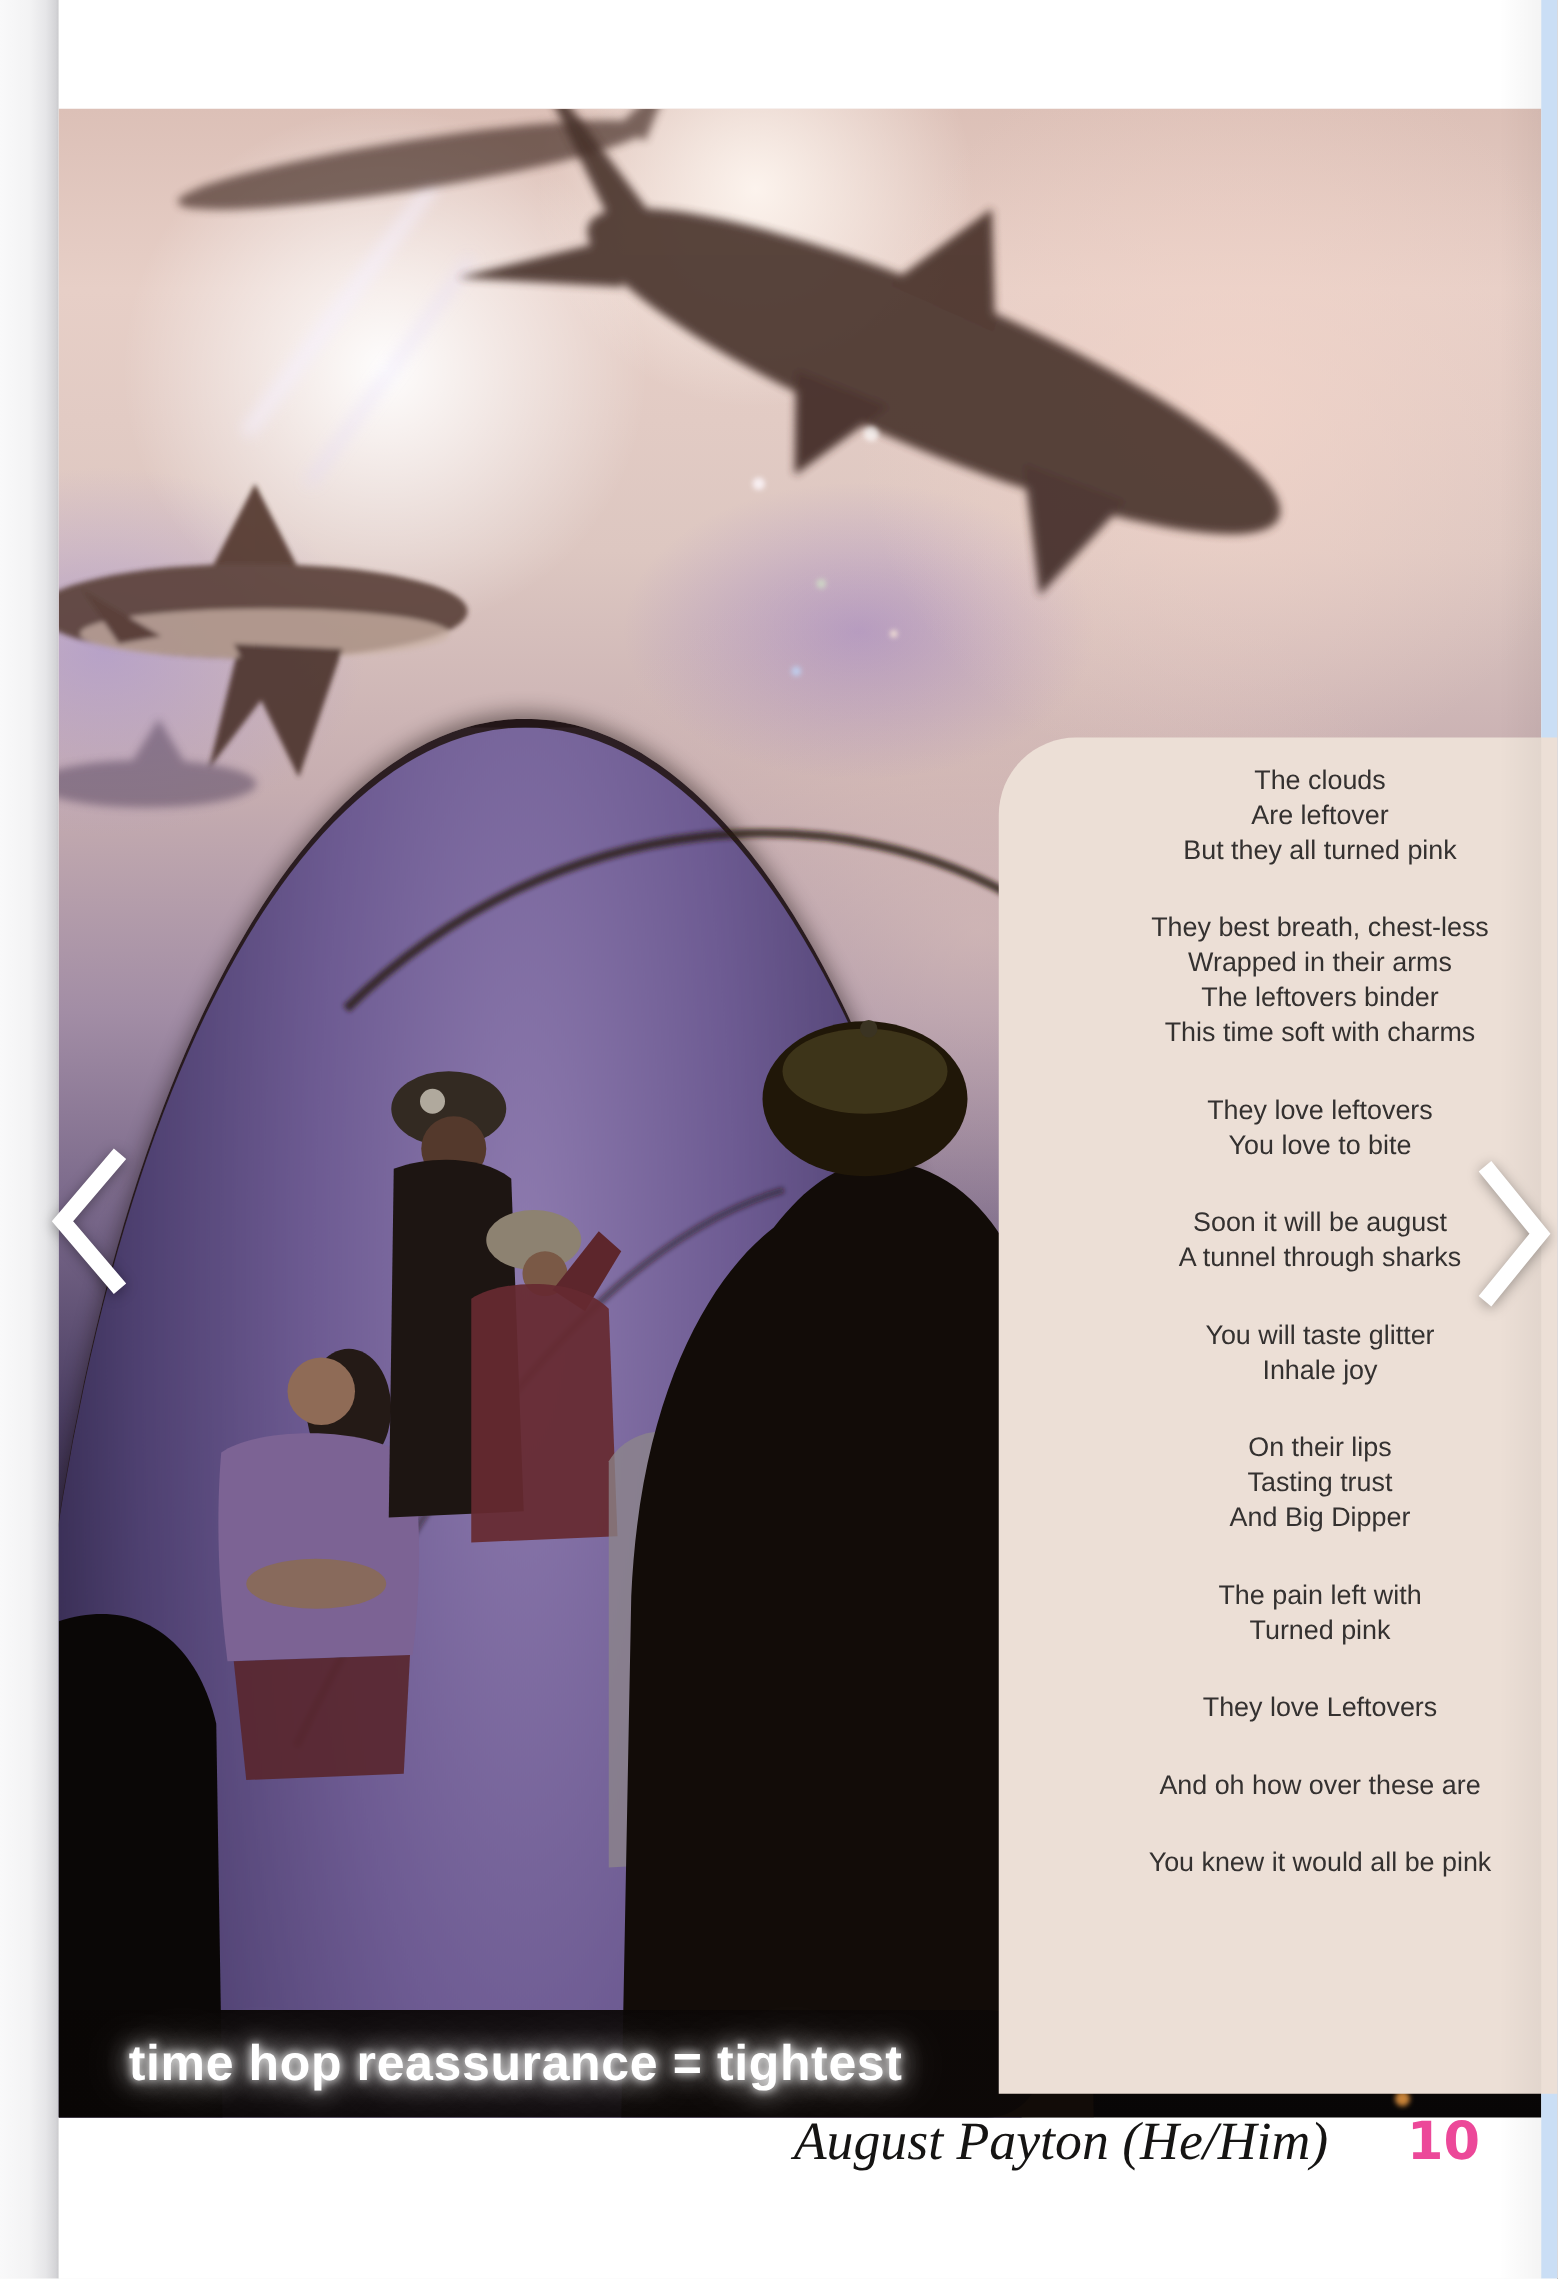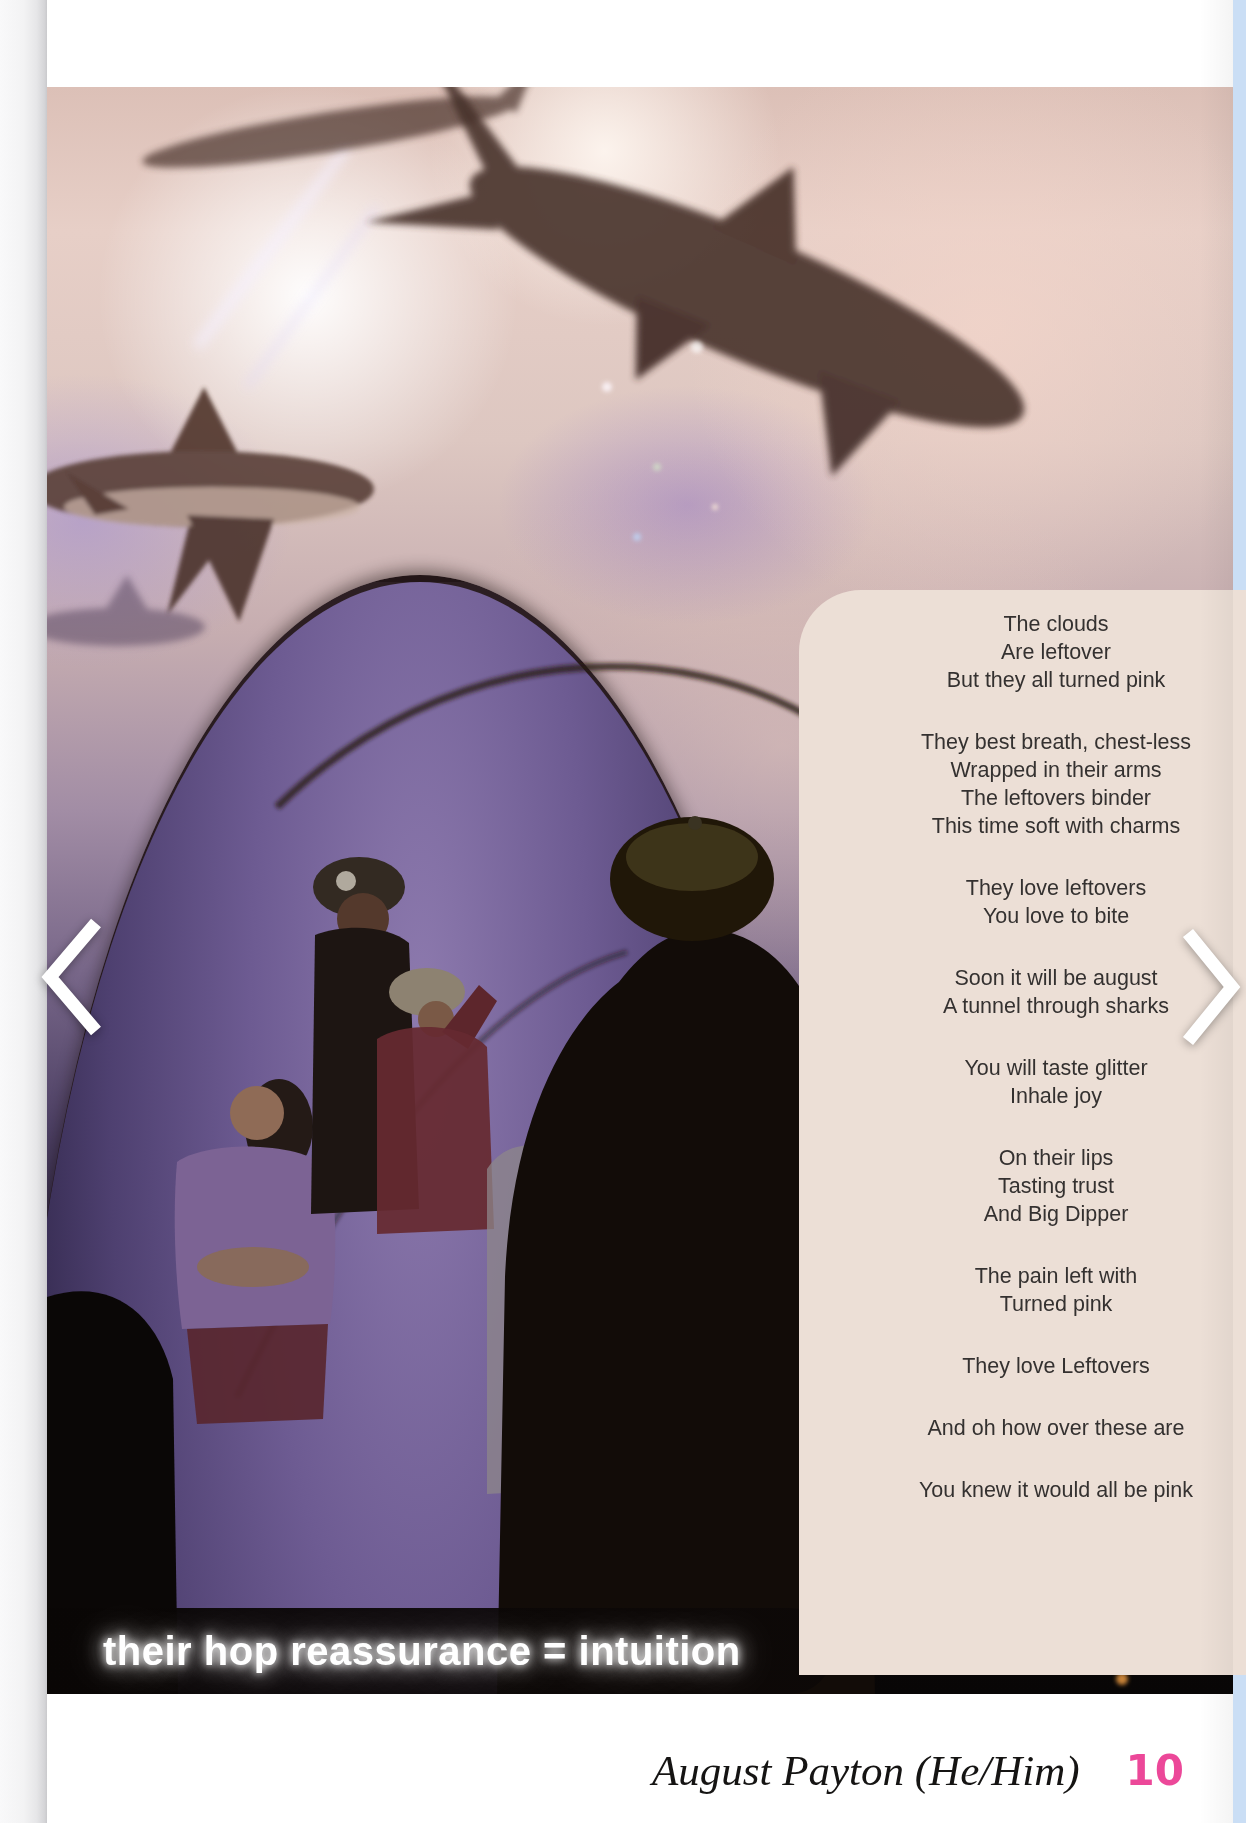--- a/index.html
+++ b/index.html
@@ -47,21 +47,21 @@
     text-shadow:0 0 8px #fff,0 0 20px rgba(255,255,255,.9),0 0 40px rgba(255,255,255,.55);}
 
   
   .poem-panel{position:absolute;left:752px;top:590px;width:454px;height:1085px;z-index:5;
     background:#ecdfd6;border-top-left-radius:62px;}
   .poem{padding:20px 0 0 60px;text-align:center;color:#343130;}
   .stanza{margin:0 0 34px 0;}
   .pline{font-size:21.5px;line-height:28px;}
 
   
-  .footer{position:absolute;top:1746px;right:62px;display:flex;align-items:baseline;gap:46px;z-index:7;text-align:center;}
+  .footer{position:absolute;top:1688px;right:62px;display:flex;align-items:baseline;gap:63px;z-index:7;text-align:center;}
   .author{font-family:"Liberation Serif",serif;font-style:italic;font-size:43px;color:#151413;}
   .page-num{font-family:"DejaVu Sans",sans-serif;font-weight:700;font-size:42px;color:#ec4899;}
 
   
   .nav-btn{position:absolute;z-index:9;cursor:pointer;background:none;border:none;padding:0;}
   .nav-prev{left:38px;top:915px;}
   .nav-next{left:1180px;top:925px;}
   .nav-btn svg{display:block;filter:drop-shadow(0 2px 5px rgba(0,0,0,.35));}
 </style>
 </head>
@@ -162,21 +162,21 @@
           <ellipse cx="645" cy="770" rx="66" ry="34" fill="rgba(118,106,58,.35)"></ellipse>
           <circle cx="648" cy="736" r="7" fill="#3a3322"></circle>
 
           <path d="M 0,1210 C 60,1190 110,1222 126,1292 L 131,1607 L 0,1607 Z" fill="#0a0706"></path>
 
           <circle cx="1075" cy="1592" r="6" fill="rgba(233,152,62,.85)" filter="url(#b2)"></circle>
         </g>
       </svg>
 
       <div class="caption-bar">
-        <span class="caption-text">their hop reassurance = intuition</span>
+        <span class="caption-text">time hop reassurance = tightest</span>
       </div>
     </div>
 
     <div class="poem-panel">
       <div class="poem">
           <div class="stanza">
             <div class="pline">The clouds</div>
             <div class="pline">Are leftover</div>
             <div class="pline">But they all turned pink</div>
           </div>

